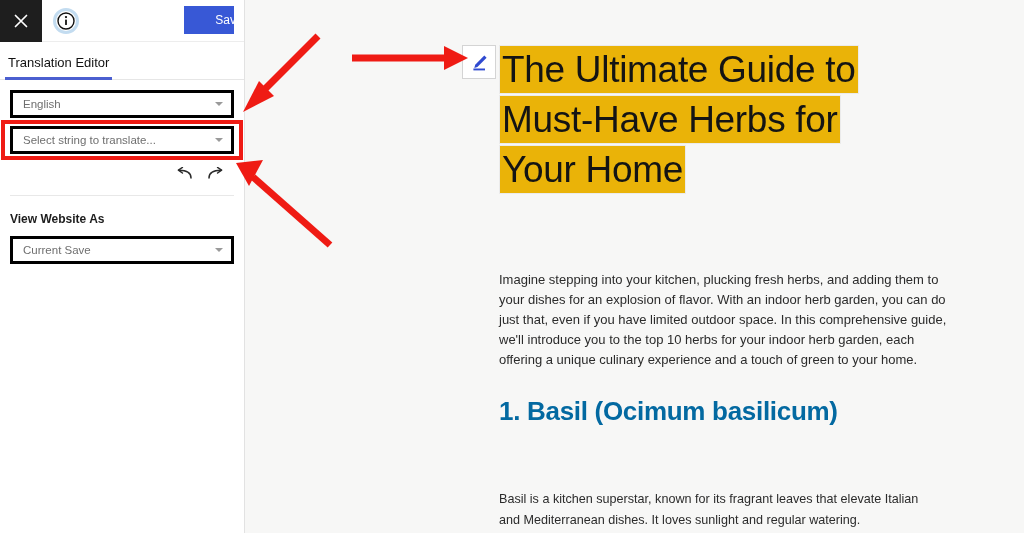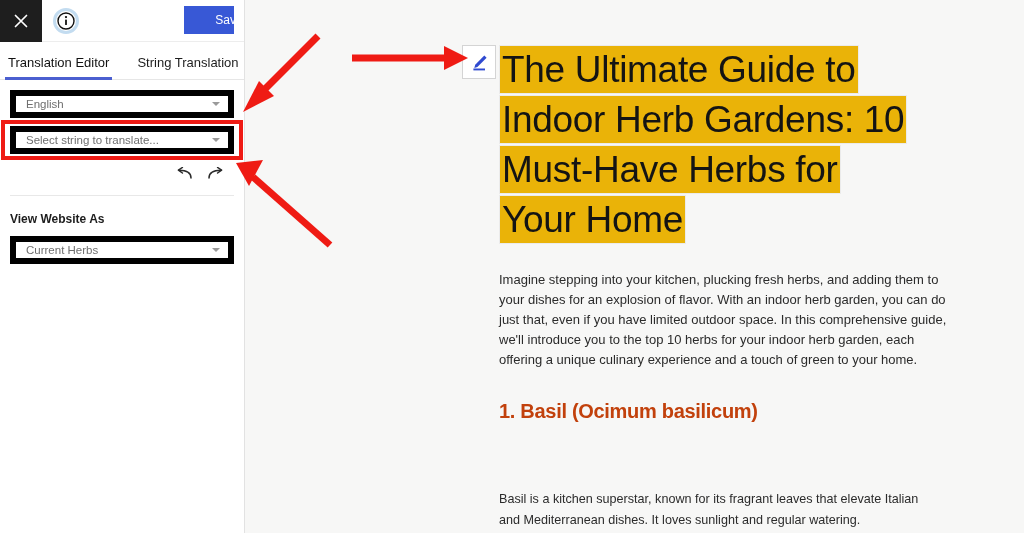--- a/index.html
+++ b/index.html
@@ -80,21 +80,21 @@
     left: -3px; right: -3px; bottom: -1px;
     height: 3px;
     background: #4b5fd0;
   }
 
   
   #sb-body { padding: 10px; position: relative; }
   .select {
     position: relative;
     height: 28px;
-    border: 6px solid #000000;
+    border: 3px solid #000000;
     background: #fff;
     display: flex; align-items: center;
     padding: 0 22px 0 10px;
     font-size: 11.5px;
     color: #6f6f6f;
     cursor: pointer;
     white-space: nowrap;
     overflow: hidden;
   }
   .select .caret {
@@ -177,24 +177,24 @@
     left: 254px; top: 270px;
     width: 452px;
     font-size: 13px;
     line-height: 20px;
     color: #2b2b2b;
   }
   #section-heading {
     position: absolute;
     left: 254px; top: 386px;
     width: 430px;
-    font-size: 20px;
+    font-size: 26px;
     line-height: 50px;
     font-weight: bold;
-    color: #c2410c;
+    color: #0369a1;
     letter-spacing: -0.3px;
   }
   #section-para {
     position: absolute;
     left: 254px; top: 489px;
     width: 442px;
     font-size: 12.6px;
     line-height: 21px;
     color: #2b2b2b;
   }
@@ -230,23 +230,20 @@
       </div>
 
       <div id="save-btn">
         <span>Save</span>
       </div>
     </div>
 
     <div id="tabs">
       <div class="tab active">
         <span>Translation Editor</span>
-      </div>
-      <div class="tab tab-spaced">
-        <span>String Translation</span>
       </div>
     </div>
 
     <div id="sb-body">
 
       <div class="select">
         <span>English</span>
         <span class="caret"></span>
       </div>
 
@@ -271,44 +268,41 @@
             <path d="M10.6 0.5 L14.6 3.2 L10.6 6.0" stroke="#2a2a2a" stroke-width="1.5" fill="none" stroke-linecap="round" stroke-linejoin="round"></path>
           </svg>
         </span>
       </div>
 
       <div id="sb-divider"></div>
 
       <div id="view-as-label">View Website As</div>
 
       <div class="select" id="view-as-select">
-        <span>Current Herbs</span>
+        <span>Current Save</span>
         <span class="caret"></span>
       </div>
 
     </div>
   </div>
 
   <div id="content">
 
     <div id="edit-pencil-btn">
       <svg width="19" height="19" viewBox="0 0 19 19" aria-hidden="true">
         <path d="M14.3 2.4 L16.6 4.7 L7.4 13.9 L4.3 14.9 L5.2 11.8 Z" fill="#2f4ad0"></path>
         <rect x="3.4" y="15.5" width="11.6" height="1.9" fill="#2f4ad0"></rect>
       </svg>
     </div>
 
     <div id="headline">
       <div class="hl-row">
         <span class="hl-line">The Ultimate Guide to</span>
       </div>
       <div class="hl-row">
-        <span class="hl-line">Indoor Herb Gardens: 10</span>
-      </div>
-      <div class="hl-row">
         <span class="hl-line">Must-Have Herbs for</span>
       </div>
       <div class="hl-row">
         <span class="hl-line">Your Home</span>
       </div>
     </div>
 
     <p id="intro-para">Imagine stepping into your kitchen, plucking fresh herbs, and adding them to your dishes for an explosion of flavor. With an indoor herb garden, you can do just that, even if you have limited outdoor space. In this comprehensive guide, we'll introduce you to the top 10 herbs for your indoor herb garden, each offering a unique culinary experience and a touch of green to your home.</p>
 
     <h2 id="section-heading">1. Basil (Ocimum basilicum)</h2>

